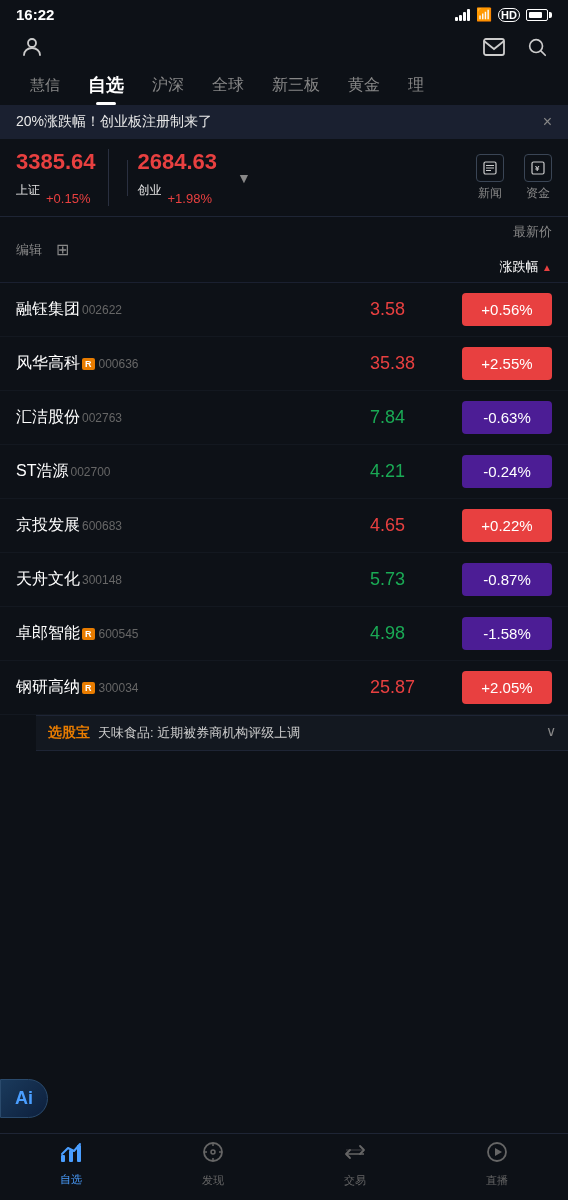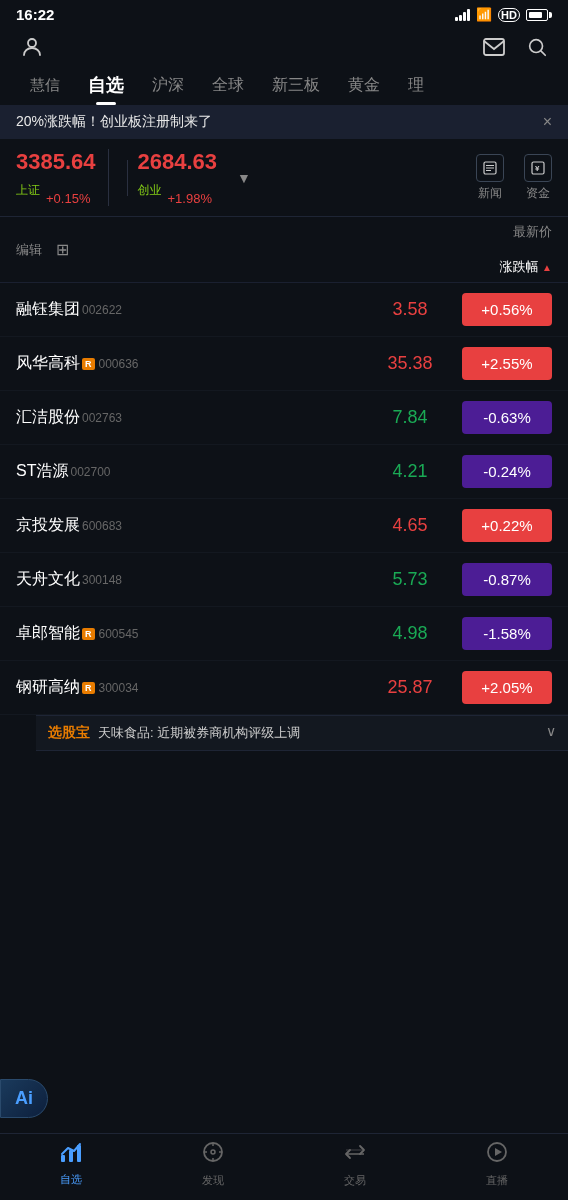--- a/index.html
+++ b/index.html
@@ -171,21 +171,21 @@
     .market-item:last-of-type {
       border-right: none;
     }
     .market-index {
       font-size: 22px;
       font-weight: 700;
       color: #e84040;
     }
     .market-label {
       font-size: 12px;
-      color: #84cc16;
+      color: #e5e5e5;
     }
     .market-change { color: #e84040; font-size: 13px; margin-top: 16px; }
 
     .market-arrow {
       font-size: 14px;
       color: #888;
       margin: 0 8px;
       cursor: pointer;
     }
     .market-actions {
@@ -288,21 +288,21 @@
     .r-badge {
       background: #e87c00;
       color: #fff;
       font-size: 9px;
       font-weight: 700;
       border-radius: 2px;
       padding: 1px 3px;
     }
     .stock-price {
       min-width: 80px;
-      text-align: center;
+      text-align: left;
       font-size: 18px;
       font-weight: 500;
       color: #e84040;
     }
     .stock-price.green { color: #1aaa55; }
     .stock-change-badge {
       min-width: 90px;
       text-align: center;
       margin-left: 12px;
       padding: 8px 10px;

